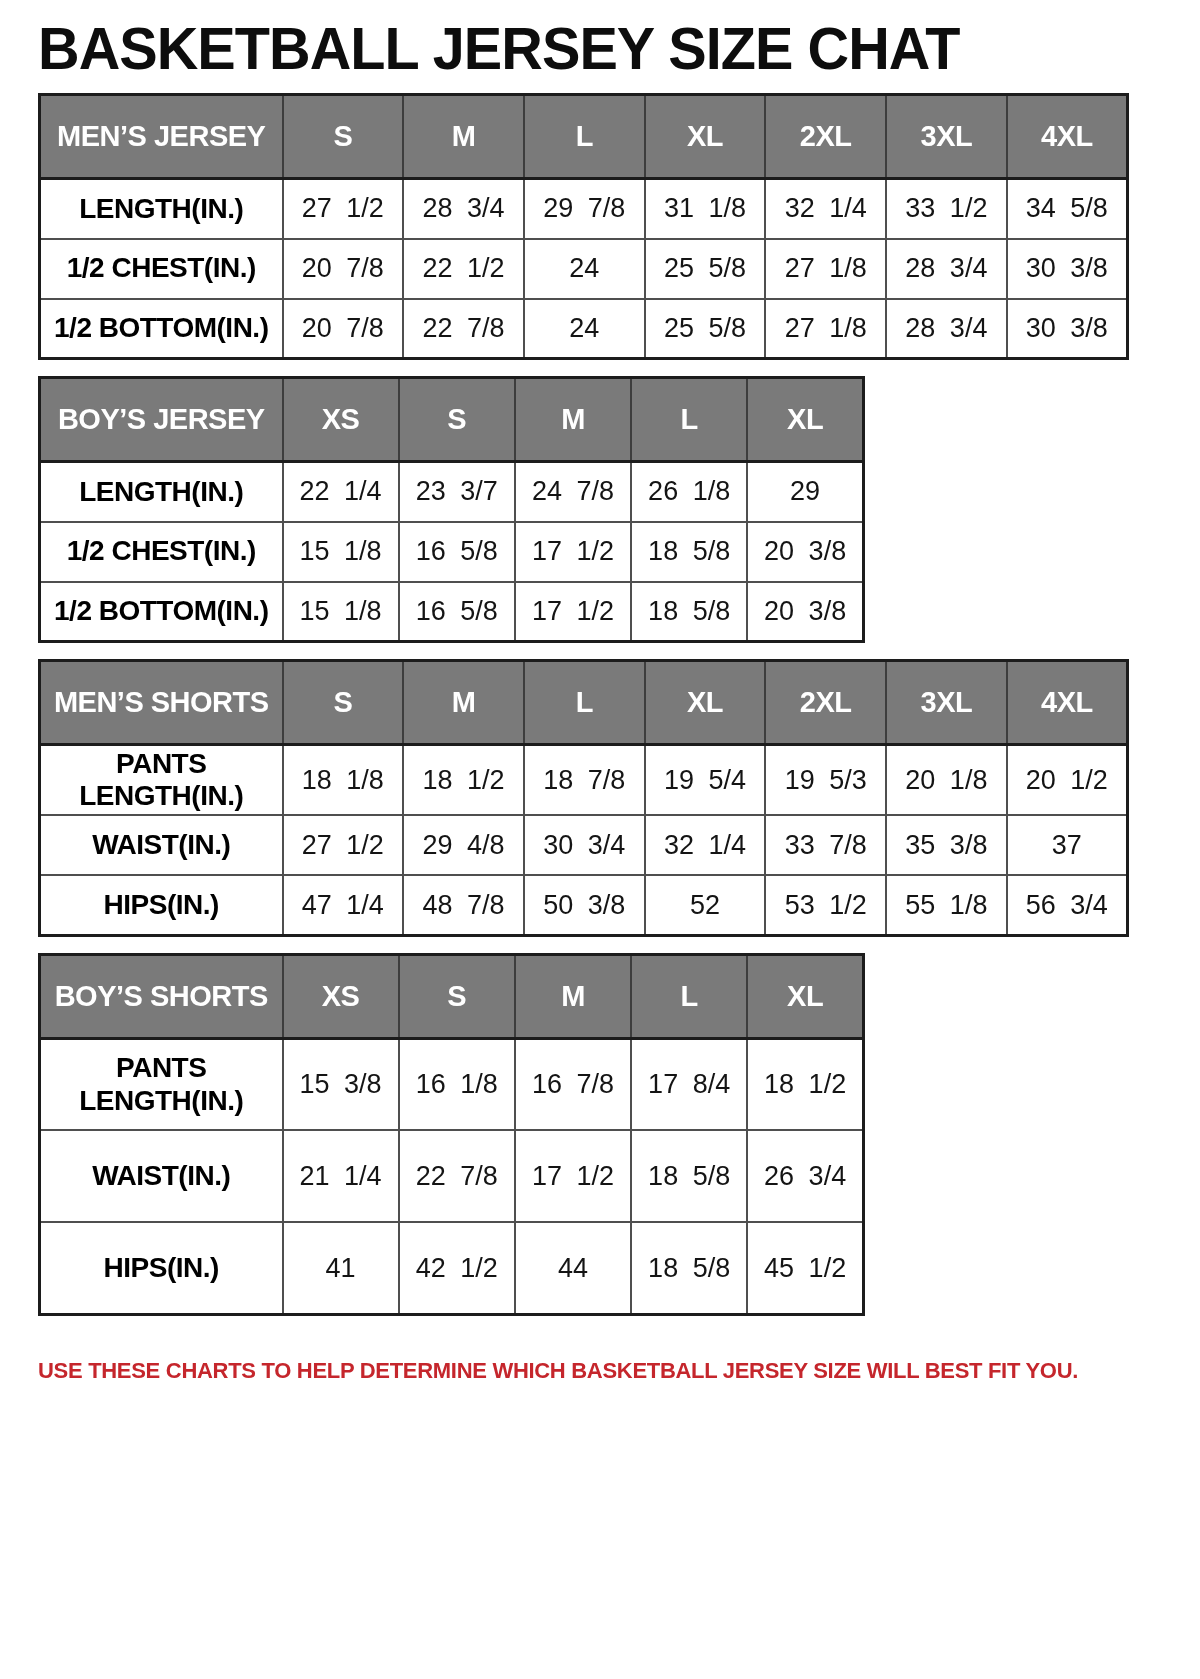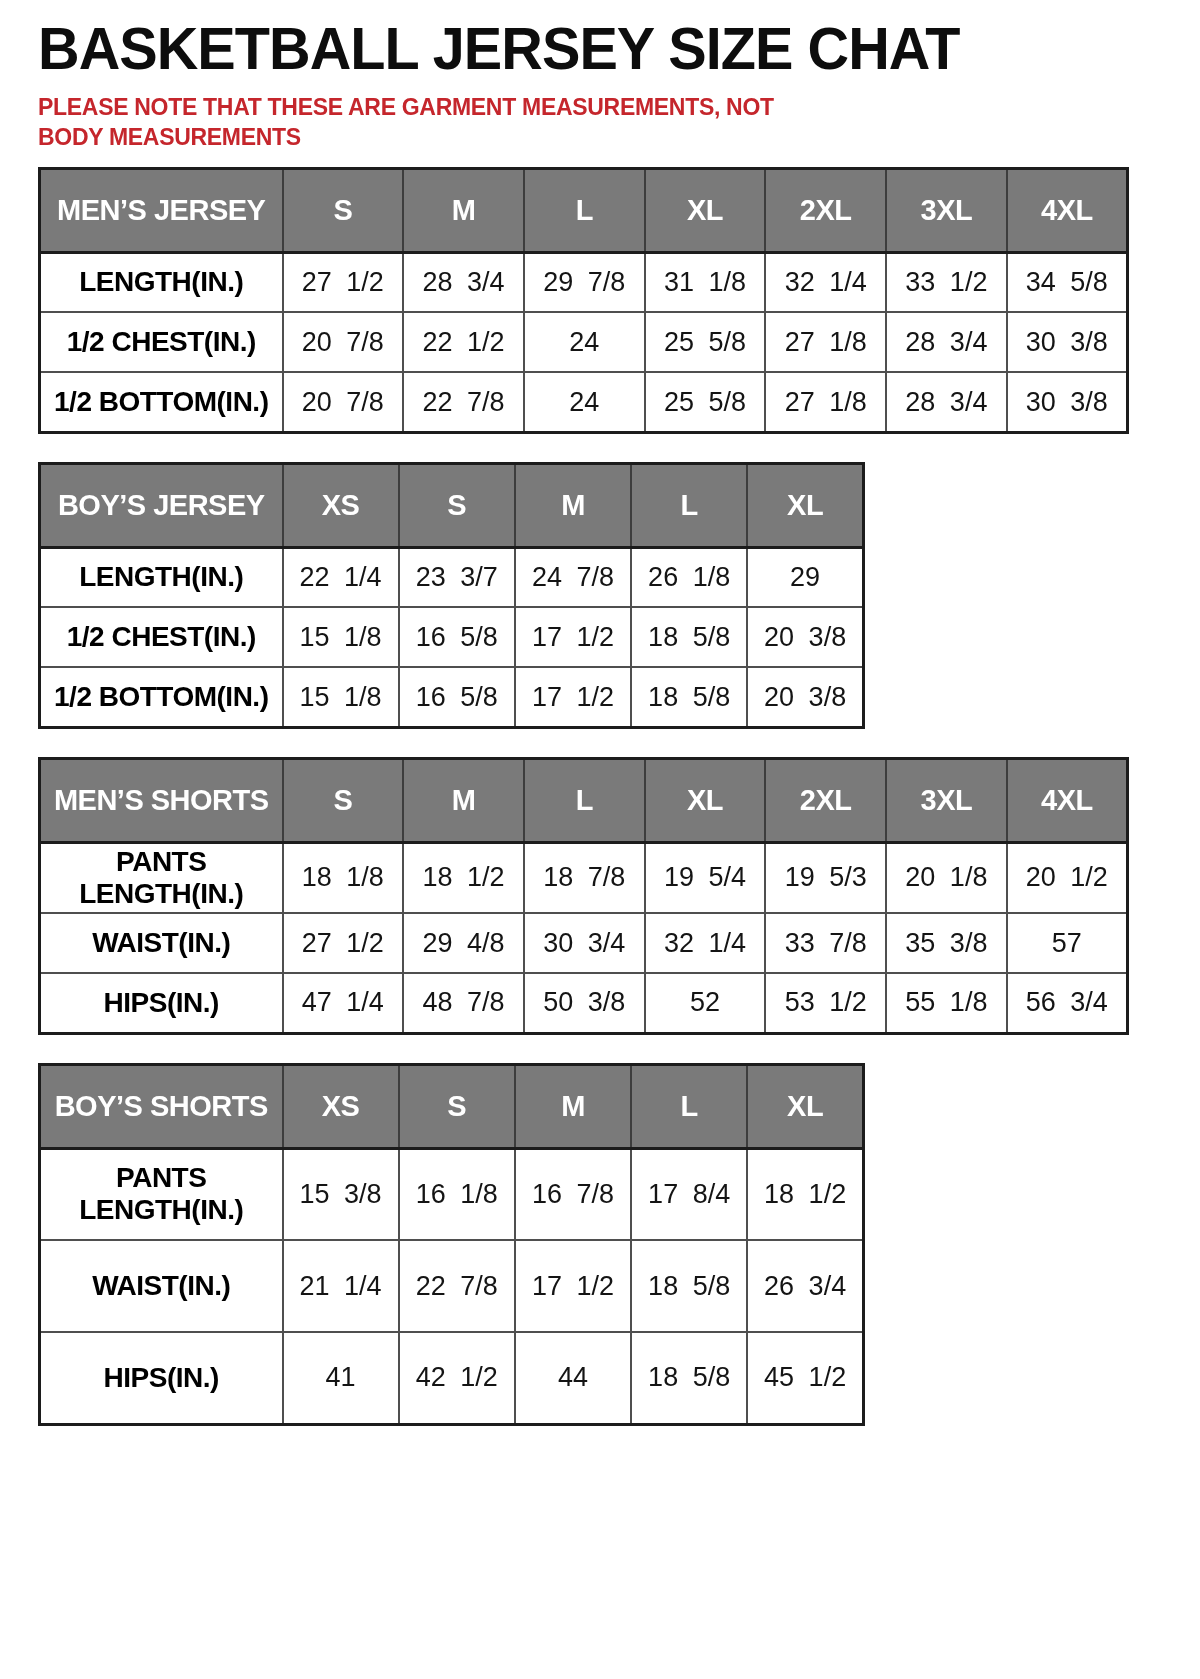--- a/index.html
+++ b/index.html
@@ -37,21 +37,21 @@
     font-size: 23px;
     font-weight: 700;
     letter-spacing: -0.3px;
     line-height: 1.3;
     max-width: 800px;
     margin: 0 0 14px 0;
   }
   table.size-table {
     border-collapse: collapse;
     table-layout: fixed;
-    margin: 0 0 28px 0;
+    margin: 0 0 16px 0;
     border: 3px solid var(--line-dark);
   }
   table.cols-8 { width: 1091px; }
   table.cols-6 { width: 827px; }
   .size-table tr > *:first-child { width: 243px; }
   .size-table th, .size-table td {
     border: 2px solid var(--line-mid);
     text-align: center;
     vertical-align: middle;
     padding: 2px 4px;
@@ -89,21 +89,20 @@
     letter-spacing: -0.3px;
     white-space: nowrap;
     margin: 42px 0 0 0;
   }
 </style>
 </head>
 <body>
 
 <div class="page">
   <h1 class="page-title">BASKETBALL JERSEY SIZE CHAT</h1>
-  <p class="note">PLEASE NOTE THAT THESE ARE GARMENT MEASUREMENTS, NOT BODY MEASUREMENTS</p>
 
   <table class="size-table cols-8">
       <thead>
         <tr>
           <th>MEN’S JERSEY</th>
           <th>S</th>
           <th>M</th>
           <th>L</th>
           <th>XL</th>
           <th>2XL</th>
@@ -207,21 +206,21 @@
           <td>20 1/2</td>
         </tr>
         <tr>
           <th>WAIST(IN.)</th>
           <td>27 1/2</td>
           <td>29 4/8</td>
           <td>30 3/4</td>
           <td>32 1/4</td>
           <td>33 7/8</td>
           <td>35 3/8</td>
-          <td>57</td>
+          <td>37</td>
         </tr>
         <tr>
           <th>HIPS(IN.)</th>
           <td>47 1/4</td>
           <td>48 7/8</td>
           <td>50 3/8</td>
           <td>52</td>
           <td>53 1/2</td>
           <td>55 1/8</td>
           <td>56 3/4</td>
@@ -260,13 +259,14 @@
           <th>HIPS(IN.)</th>
           <td>41</td>
           <td>42 1/2</td>
           <td>44</td>
           <td>18 5/8</td>
           <td>45 1/2</td>
         </tr>
       </tbody>
     </table>
 
+  <p class="footer-note">USE THESE CHARTS TO HELP DETERMINE WHICH BASKETBALL JERSEY SIZE WILL BEST FIT YOU.</p>
 </div>
 
 </body></html>

